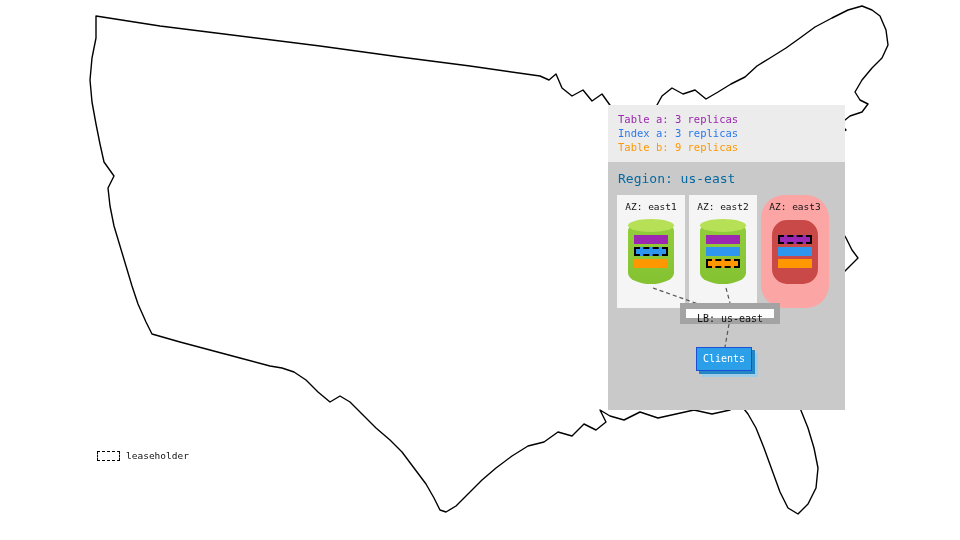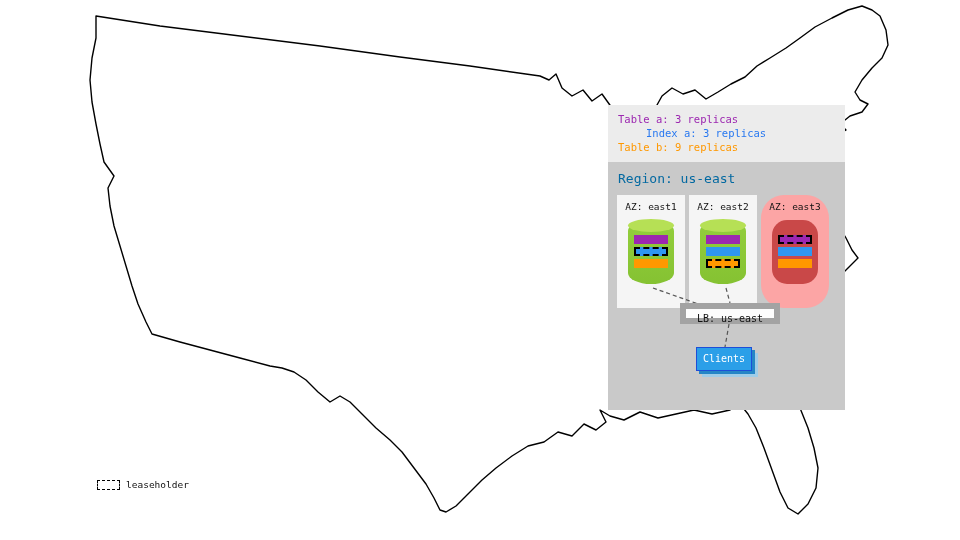--- a/index.html
+++ b/index.html
@@ -11,21 +11,21 @@
   svg.connectors{z-index:5;}
 
   
   .legend-panel{
     position:absolute;left:608px;top:105px;width:237px;height:57px;
     background:#ececec;z-index:2;padding:0;box-sizing:border-box;
   }
   .legend-line{font-size:10.5px;line-height:14px;padding-left:10px;white-space:pre;}
   .legend-line:first-child{padding-top:7px;}
   .lg-purple{color:#9c27b0;}
-  .lg-blue{color:#2878f0;margin-left:28px;}
+  .lg-blue{color:#2878f0;}
   .lg-orange{color:#ff9800;}
 
   
   .region-panel{
     position:absolute;left:608px;top:162px;width:237px;height:248px;
     background:#c9c9c9;z-index:2;box-sizing:border-box;
   }
   .region-title{font-size:13px;color:#0369a1;padding:9px 0 0 10px;}
 
   .az-row{position:absolute;left:0;top:33px;width:197px;height:115px;}
@@ -70,21 +70,21 @@
 
   
   .clients{
     position:absolute;left:696px;top:347px;width:56px;height:24px;z-index:6;
     background:#2b9fe8;border:1px solid #1d4ed8;box-sizing:border-box;
     box-shadow:3px 3px 0 #2586c6,6px 6px 0 #9fcde8;
     font-size:10px;color:#fff;text-align:center;line-height:22px;
   }
 
   
-  .lease-legend{position:absolute;left:97px;top:474px;height:12px;z-index:2;}
+  .lease-legend{position:absolute;left:97px;top:445px;height:12px;z-index:2;}
   .dash-swatch{
     display:inline-block;width:21px;height:8px;border:1.5px dashed #000;
     vertical-align:middle;margin-right:6px;background:#fff;
   }
   .lease-label{font-size:9.5px;color:#111;vertical-align:middle;}
 </style>
 </head>
 <body>
 
 <div class="stage">

